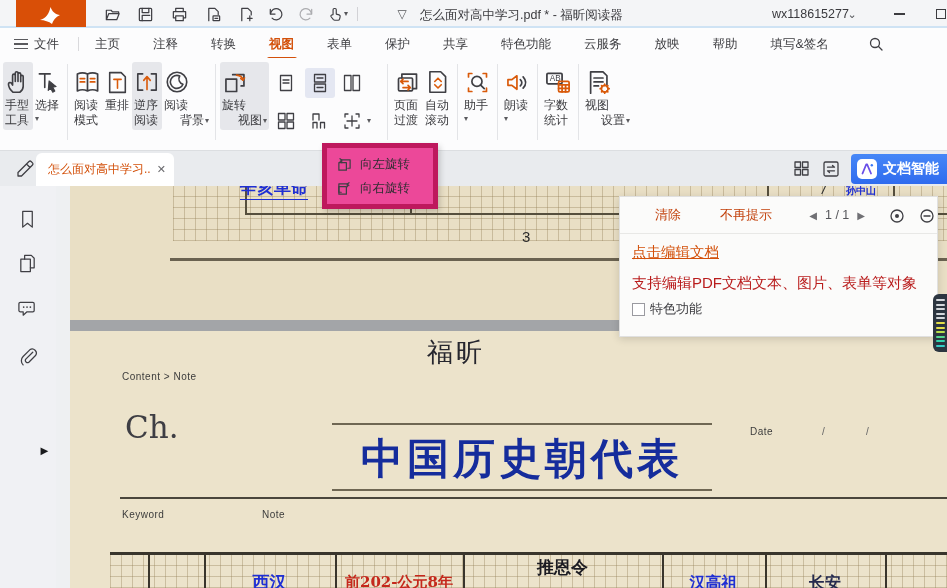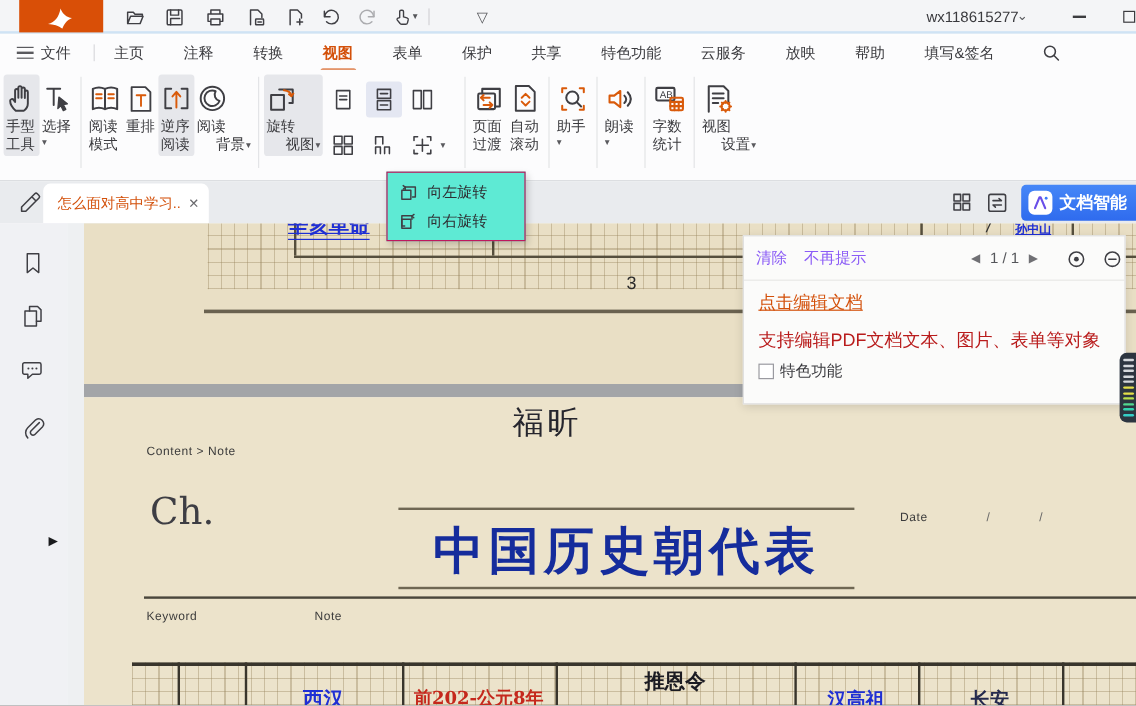--- a/index.html
+++ b/index.html
@@ -35,21 +35,21 @@
   .tbtn .iconbox{height:32px;display:flex;align-items:center;justify-content:center;}
   .tl{font-size:12px;color:#3a3a3e;text-align:center;line-height:1.25;white-space:pre-line;}
   .l2wrap{display:flex;align-items:center;gap:1px;margin-left:16px;}
   .dar{font-size:8px;color:#5a5a5e;line-height:1.4;}
   .tdiv{width:1px;height:76px;background:#e3e4e7;margin:2px 4px 0;flex:none;}
   #layout-grid{display:grid;grid-template-columns:34px 34px 46px;grid-auto-rows:38px;align-items:center;justify-items:center;margin-top:2px;flex:none;}
   .lay{width:30px;height:30px;display:flex;align-items:center;justify-content:center;border-radius:3px;cursor:pointer;}
   .lay.sel{background:#e4e7f2;}
 
   
-  #rotate-menu{position:absolute;left:322px;top:143px;width:116px;background:#5eead4;border:1px solid #be185d;box-shadow:2px 3px 6px rgba(0,0,0,.18);padding:4px 0;z-index:40;}
+  #rotate-menu{position:absolute;left:322px;top:143px;width:116px;background:#ec4899;border:5px solid #be185d;box-shadow:2px 3px 6px rgba(0,0,0,.18);padding:4px 0;z-index:40;}
   .rmi{display:flex;align-items:center;gap:8px;height:24px;padding:0 10px;font-size:12.5px;color:#2e2e32;cursor:pointer;}
 
   
   #tabbar{position:absolute;left:0;top:151px;width:947px;height:35px;background:#e9ebee;}
   #pencil-btn{position:absolute;left:14px;top:5px;cursor:pointer;}
   #doc-tab{position:absolute;left:36px;top:2px;width:138px;height:33px;background:#ffffff;border-radius:6px 6px 0 0;display:flex;align-items:center;padding:0 8px 0 12px;cursor:pointer;}
   #doc-tab .tab-label{font-size:12px;color:#d3500a;white-space:nowrap;overflow:hidden;flex:1;}
   #tab-close{font-size:11px;color:#6a6a6e;margin-left:6px;cursor:pointer;}
   .tabbar-ic{position:absolute;top:9px;cursor:pointer;}
   #ai-btn{position:absolute;left:851px;top:3px;width:96px;height:30px;background:linear-gradient(180deg,#4687f7,#2f6bee);border-radius:4px 0 0 4px;display:flex;align-items:center;gap:6px;padding-left:6px;cursor:pointer;overflow:hidden;}
@@ -62,28 +62,28 @@
   #expand-tri{position:absolute;left:38px;top:444px;font-size:13px;color:#1a1b1d;cursor:pointer;line-height:1;}
 
   
   #content{position:absolute;left:56px;top:186px;width:891px;height:402px;background:#eef0f2;overflow:hidden;}
   #page1{position:absolute;left:14px;top:0;width:877px;height:134px;background:#e9dfc5;overflow:hidden;}
   #page-gap{position:absolute;left:14px;top:134px;width:877px;height:11px;background:#a3a5a8;}
   #page2{position:absolute;left:14px;top:145px;width:877px;height:257px;background:#ece3cb;overflow:hidden;}
   .gridpaper{background-image:repeating-linear-gradient(0deg,rgba(148,128,88,.38) 0 1px,transparent 1px 11px),repeating-linear-gradient(90deg,rgba(148,128,88,.38) 0 1px,transparent 1px 11px);}
   .tline{position:absolute;background:#564f3d;}
   .bluelink{color:#1f2fd4;font-weight:bold;font-family:"DejaVu Serif",serif;}
-  .underl{border-bottom:1.5px solid #1f2fd4;text-decoration:underline;}
+  .underl{border-bottom:1.5px solid #1f2fd4;}
   #p2-title{position:absolute;left:262px;top:100px;width:380px;text-align:center;font-size:42px;font-weight:bold;letter-spacing:4px;color:#152c9c;font-family:"DejaVu Serif",serif;white-space:nowrap;}
   .smlab{position:absolute;font-size:10px;color:#3c3c3c;letter-spacing:.5px;}
 
   
   #popup{position:absolute;left:619px;top:196px;width:319px;height:141px;background:#fbfbfa;border:1px solid #e0e0e0;box-shadow:0 2px 8px rgba(0,0,0,.15);}
   #popup-top{position:absolute;left:0;top:0;width:100%;height:37px;border-bottom:1px solid #e8e8e6;display:flex;align-items:center;padding:0 10px;font-size:13px;}
-  .plink{color:#8b5cf6;cursor:pointer;margin-right:14px;}
+  .plink{color:#c2410c;cursor:pointer;margin-right:14px;margin-left:25px;}
   .pnav{color:#55565a;font-size:12.5px;margin:0 8px;}
   .ptri{font-size:10px;color:#707074;cursor:pointer;}
   #popup-edit{position:absolute;left:12px;top:46px;font-size:14.5px;color:#d3500a;text-decoration:underline;cursor:pointer;}
   #popup-desc{position:absolute;left:12px;top:77px;font-size:15px;color:#b91c1c;}
   #popup-check{position:absolute;left:12px;top:103px;display:flex;align-items:center;gap:5px;font-size:13px;color:#3b3b3f;cursor:pointer;}
   #popup-check .box{width:13px;height:13px;border:1px solid #9a9aa0;background:#fff;}
 
   
   #theme-widget{position:absolute;left:933px;top:294px;width:14px;height:58px;background:#2c3540;border-radius:6px 0 0 6px;padding:5px 2px 5px 3px;display:flex;flex-direction:column;justify-content:space-between;}
   #theme-widget .st{width:9px;height:2px;border-radius:1px;}
@@ -143,20 +143,21 @@
     <div class="tbic" style="left:324px;width:28px">
       <svg width="16" height="16" viewBox="0 0 18 18">
           <path class="icthin" d="M8 2.8c.8 0 1.3.6 1.3 1.3v5l3.2.9c.9.3 1.4 1 1.2 1.9l-.7 2.8c-.2.8-.9 1.3-1.7 1.3H7.6c-.6 0-1.1-.3-1.5-.7l-2.6-3.2c-.5-.7-.2-1.6.6-1.9l1.6-.5V4.1c0-.7.5-1.3 1.3-1.3z"></path>
         </svg>
       <span class="glyph" style="font-size:8px">▾</span>
     </div>
     <div class="abs" style="left:357px;top:7px;width:1px;height:14px;background:#d2d2d6"></div>
     <div class="tbic" style="left:393px">
       <span class="glyph" style="font-size:12px">▽</span>
     </div>
+    <div id="win-title">怎么面对高中学习.pdf * - 福昕阅读器</div>
     <div id="user-name">wx118615277</div>
     <div class="tbic" style="left:843px">
         <span class="glyph">⌄</span>
       </div>
     <div class="tbic" style="left:888px;width:22px">
       <div style="width:11px;height:1.5px;background:#3c3c40"></div>
     </div>
     <div class="tbic" style="left:930px;width:22px">
       <div style="width:10px;height:10px;border:1.4px solid #3c3c40"></div>
     </div>

